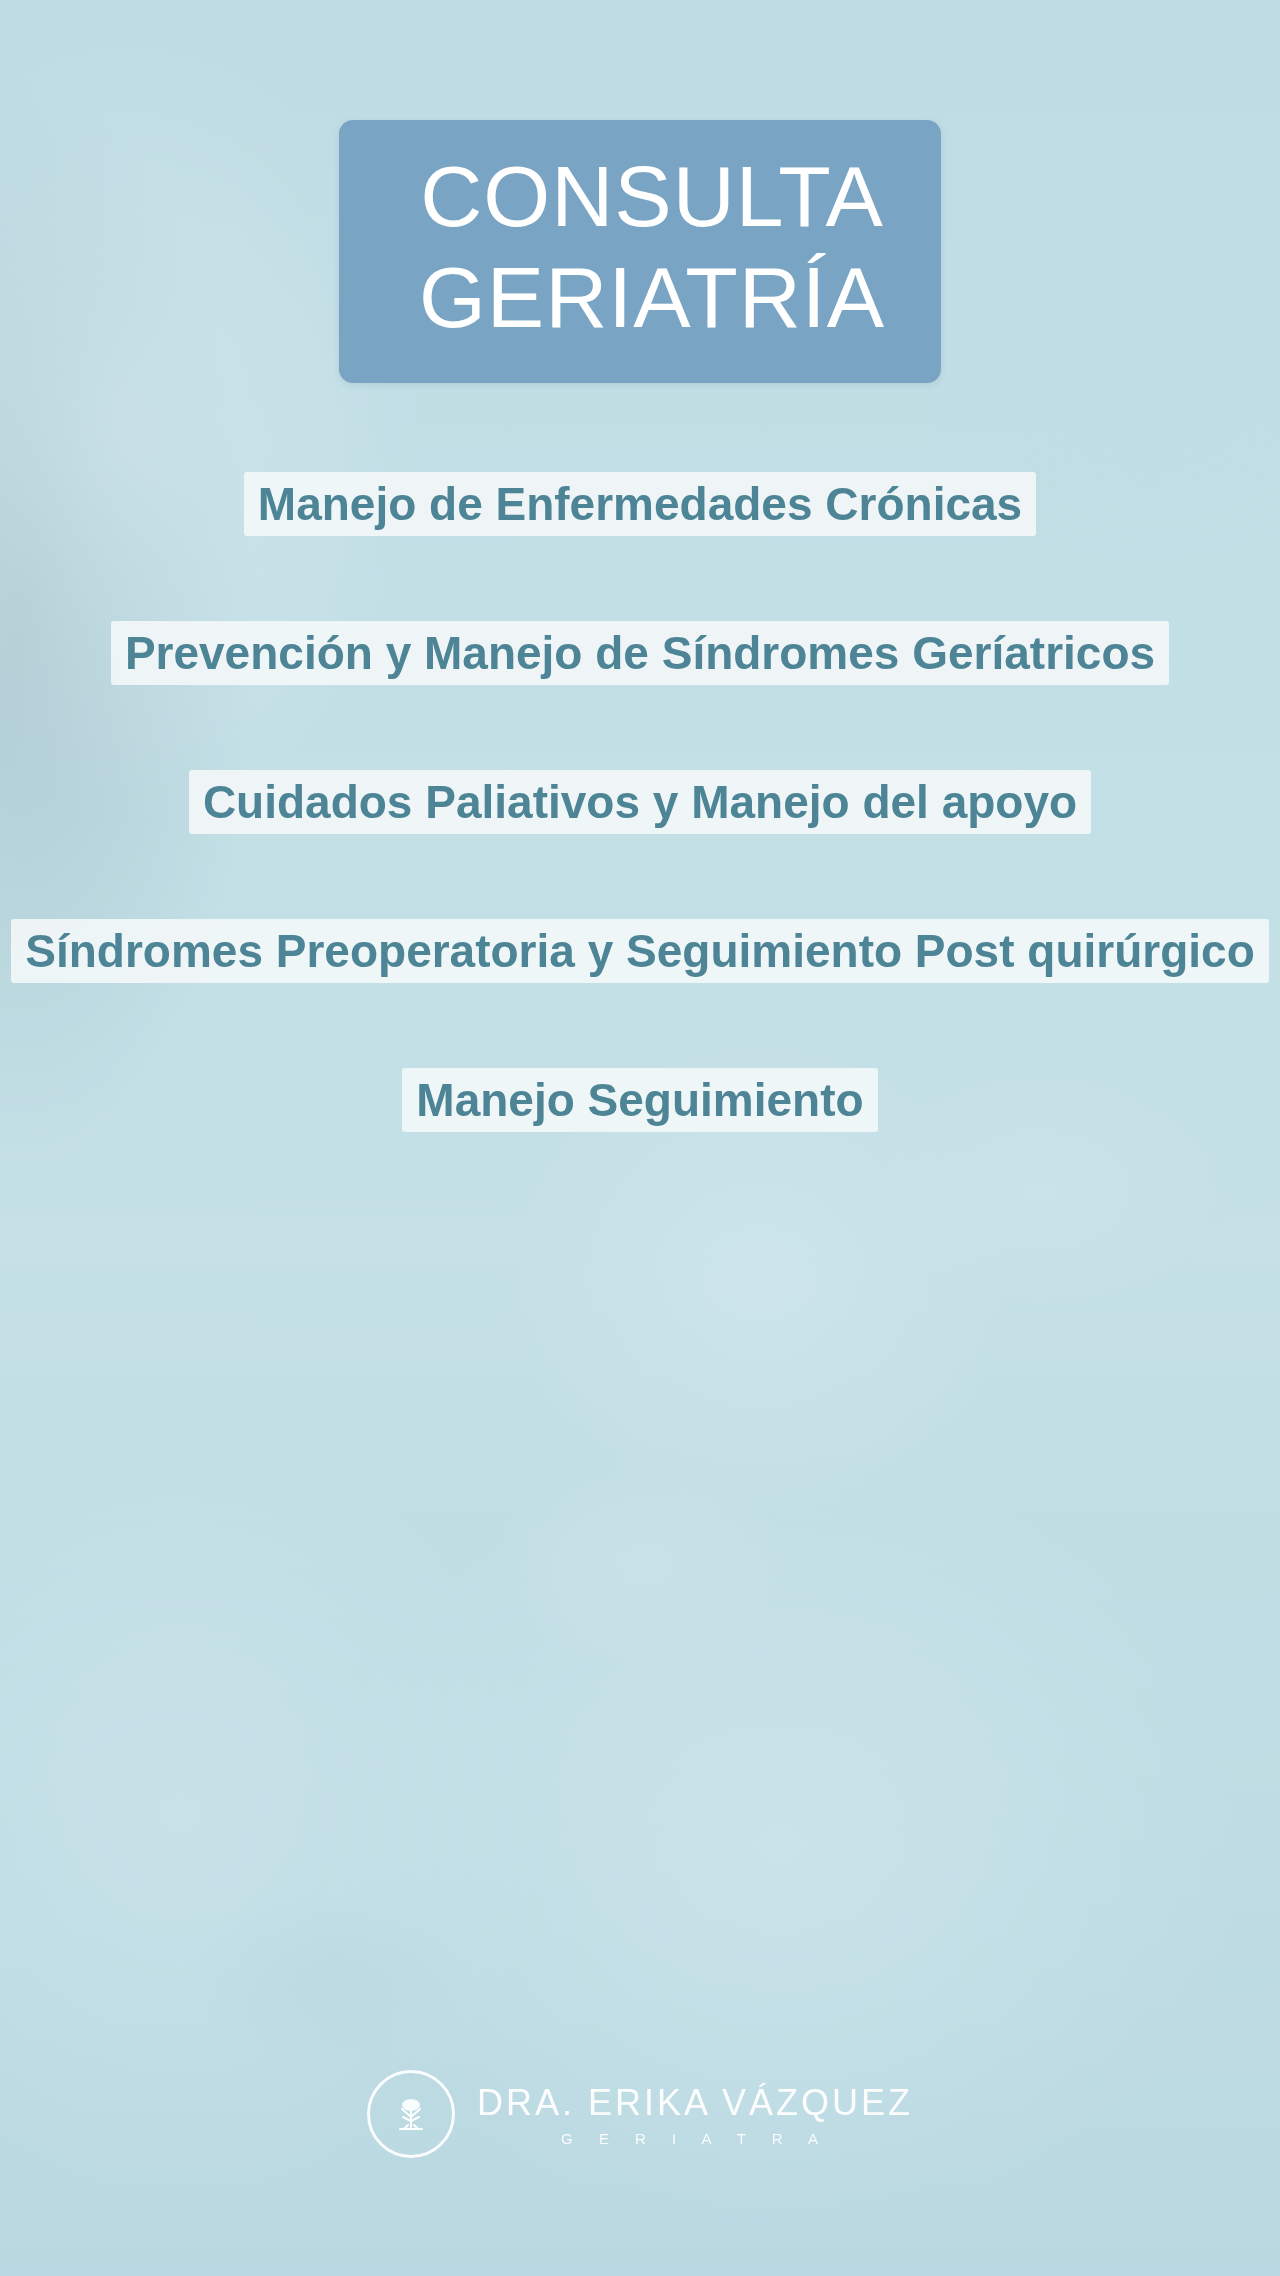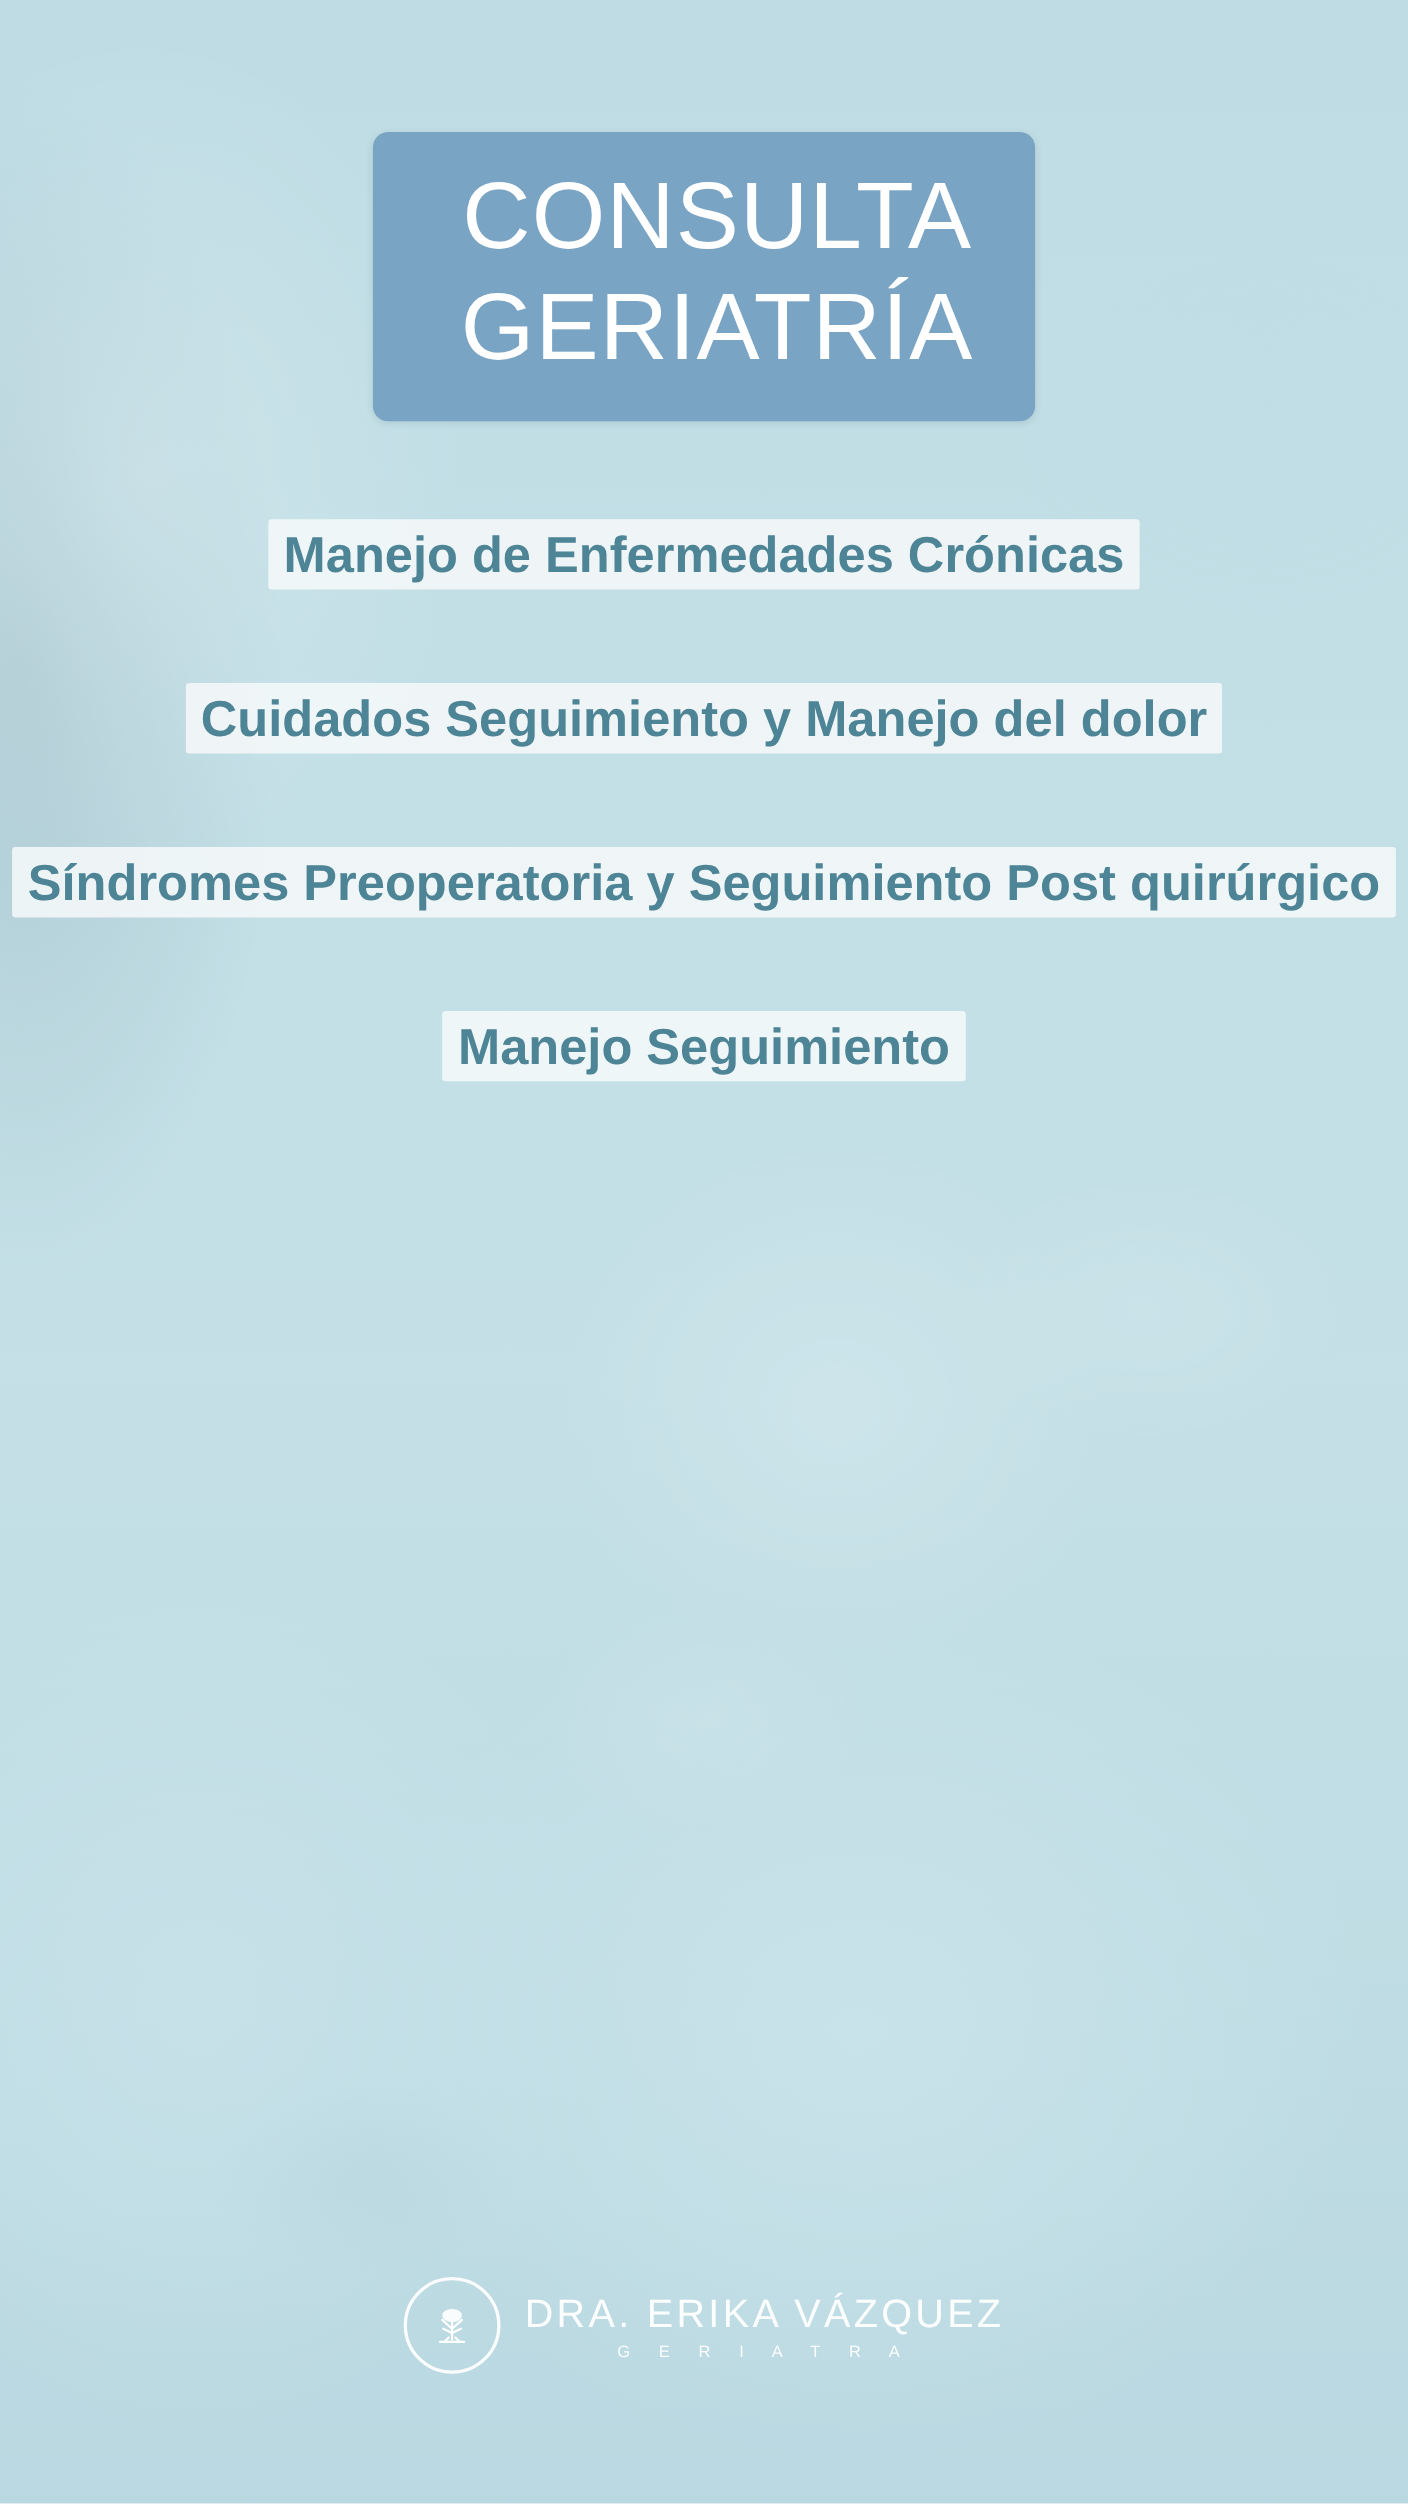--- a/index.html
+++ b/index.html
@@ -164,21 +164,24 @@
     <div class="title-box">
       <div class="line">CONSULTA</div>
       <div class="line">GERIATRÍA</div>
     </div>
 
     <div class="items">
       <div class="item narrow">
         <span class="seg">Manejo de Enfermedades Crónicas</span>
       </div>
       <div class="item med">
-        <span class="seg">Cuidados Seguimiento y Manejo del dolor</span>
+        <span class="seg">Prevención y Manejo de Síndromes Geríatricos</span>
+      </div>
+      <div class="item med">
+        <span class="seg">Cuidados Paliativos y Manejo del apoyo</span>
       </div>
       <div class="item wide">
         <span class="seg">Síndromes Preoperatoria y Seguimiento Post quirúrgico</span>
       </div>
       <div class="item narrow">
         <span class="seg">Manejo Seguimiento</span>
       </div>
     </div>
 
   </div>

